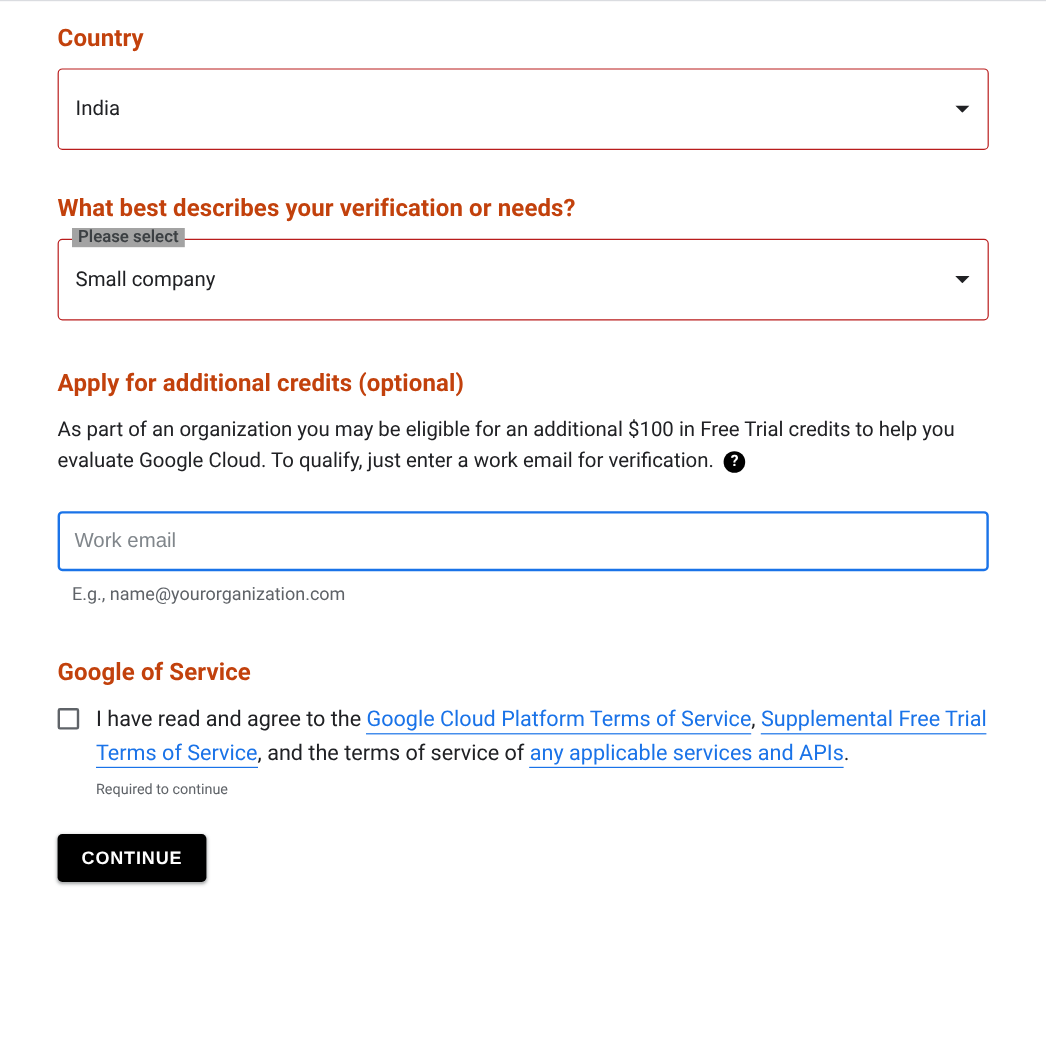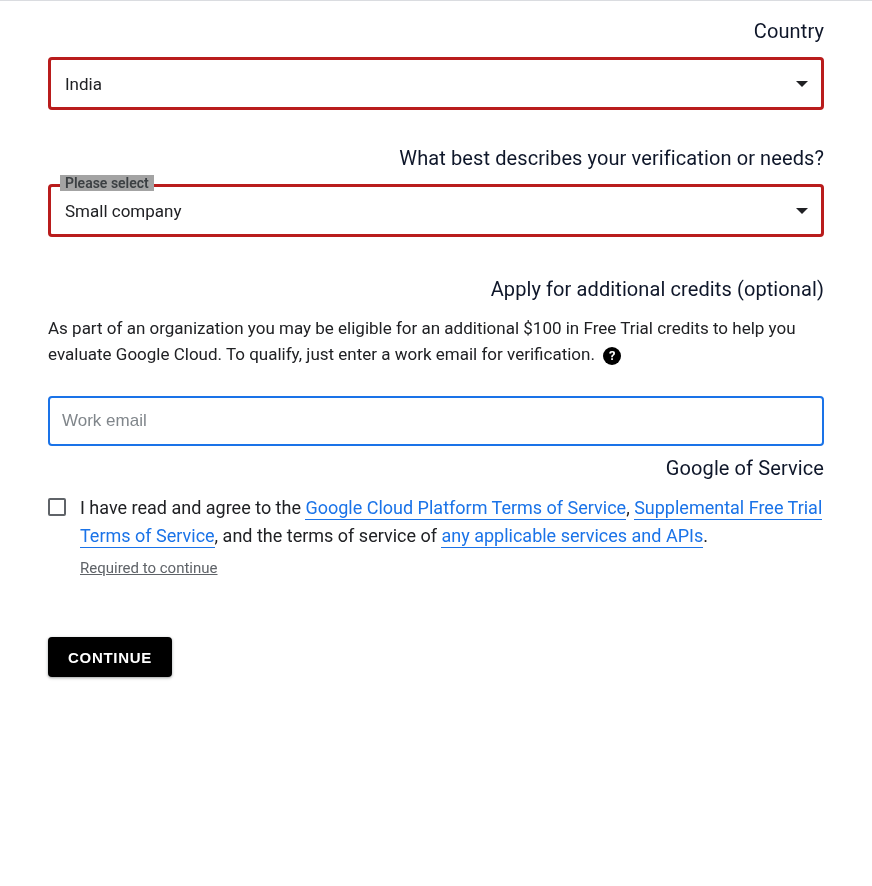--- a/index.html
+++ b/index.html
@@ -8,35 +8,34 @@
       background: #fff;
       color: #202124;
       width: 872px;
       border-top: 1px solid #dadce0;
     }
     .container {
       padding: 18px 48px 40px 48px;
     }
     .section-label {
       font-size: 20px;
-      font-weight: 400;
-      color: #0f172a;
+      font-weight: 700;
+      color: #c2410c;
       margin-bottom: 14px;
       letter-spacing: 0.1px;
-      text-align: right;
     }
     .select-wrap {
       position: relative;
       width: 100%;
       margin-bottom: 36px;
     }
     .select {
       width: 100%;
-      height: 53px;
-      border: 3px solid #b91c1c;
+      height: 68px;
+      border: 1px solid #b91c1c;
       border-radius: 4px;
       padding: 0 44px 0 14px;
       font-size: 17px;
       color: #202124;
       background: #fff;
       display: flex;
       align-items: center;
       cursor: pointer;
     }
     .select .caret {
@@ -121,25 +120,24 @@
       line-height: 1.6;
       color: #202124;
     }
     .tos-text a {
       color: #1a73e8;
       text-decoration: none;
       border-bottom: 1px solid #1a73e8;
       padding-bottom: 1px;
     }
     .tos-required {
-      font-size: 15px;
+      font-size: 12px;
       color: #5f6368;
       margin-left: 32px;
-      margin-bottom: 60px;
-      text-decoration: underline;
+      margin-bottom: 30px;
     }
     .continue-btn {
       background: #000000;
       color: #fff;
       border: none;
       border-radius: 4px;
       padding: 0 20px;
       height: 40px;
       font-size: 15px;
       font-weight: 600;
@@ -184,20 +182,21 @@
   
   <div class="section-label">Apply for additional credits (optional)</div>
   <div class="credits-desc">
     <span>As part of an organization you may be eligible for an additional $100 in Free Trial credits to help you evaluate Google Cloud. To qualify, just enter a work email for verification.</span>
     <span class="help-circle">?</span>
   </div>
 
   <div class="email-wrap">
     <input type="text" class="email-input" placeholder="Work email" style="">
   </div>
+  <div class="email-hint">E.g., name@yourorganization.com</div>
 
   
   <div class="section-label">Google of Service</div>
   <div class="tos-wrap">
     <div class="checkbox"></div>
     <div class="tos-text">
       <span>I have read and agree to the </span><a href="#">Google Cloud Platform Terms of Service</a><span>, </span><a href="#">Supplemental Free Trial Terms of Service</a><span>, and the terms of service of </span><a href="#">any applicable services and APIs</a><span>.</span>
     </div>
   </div>
   <div class="tos-required">Required to continue</div>

